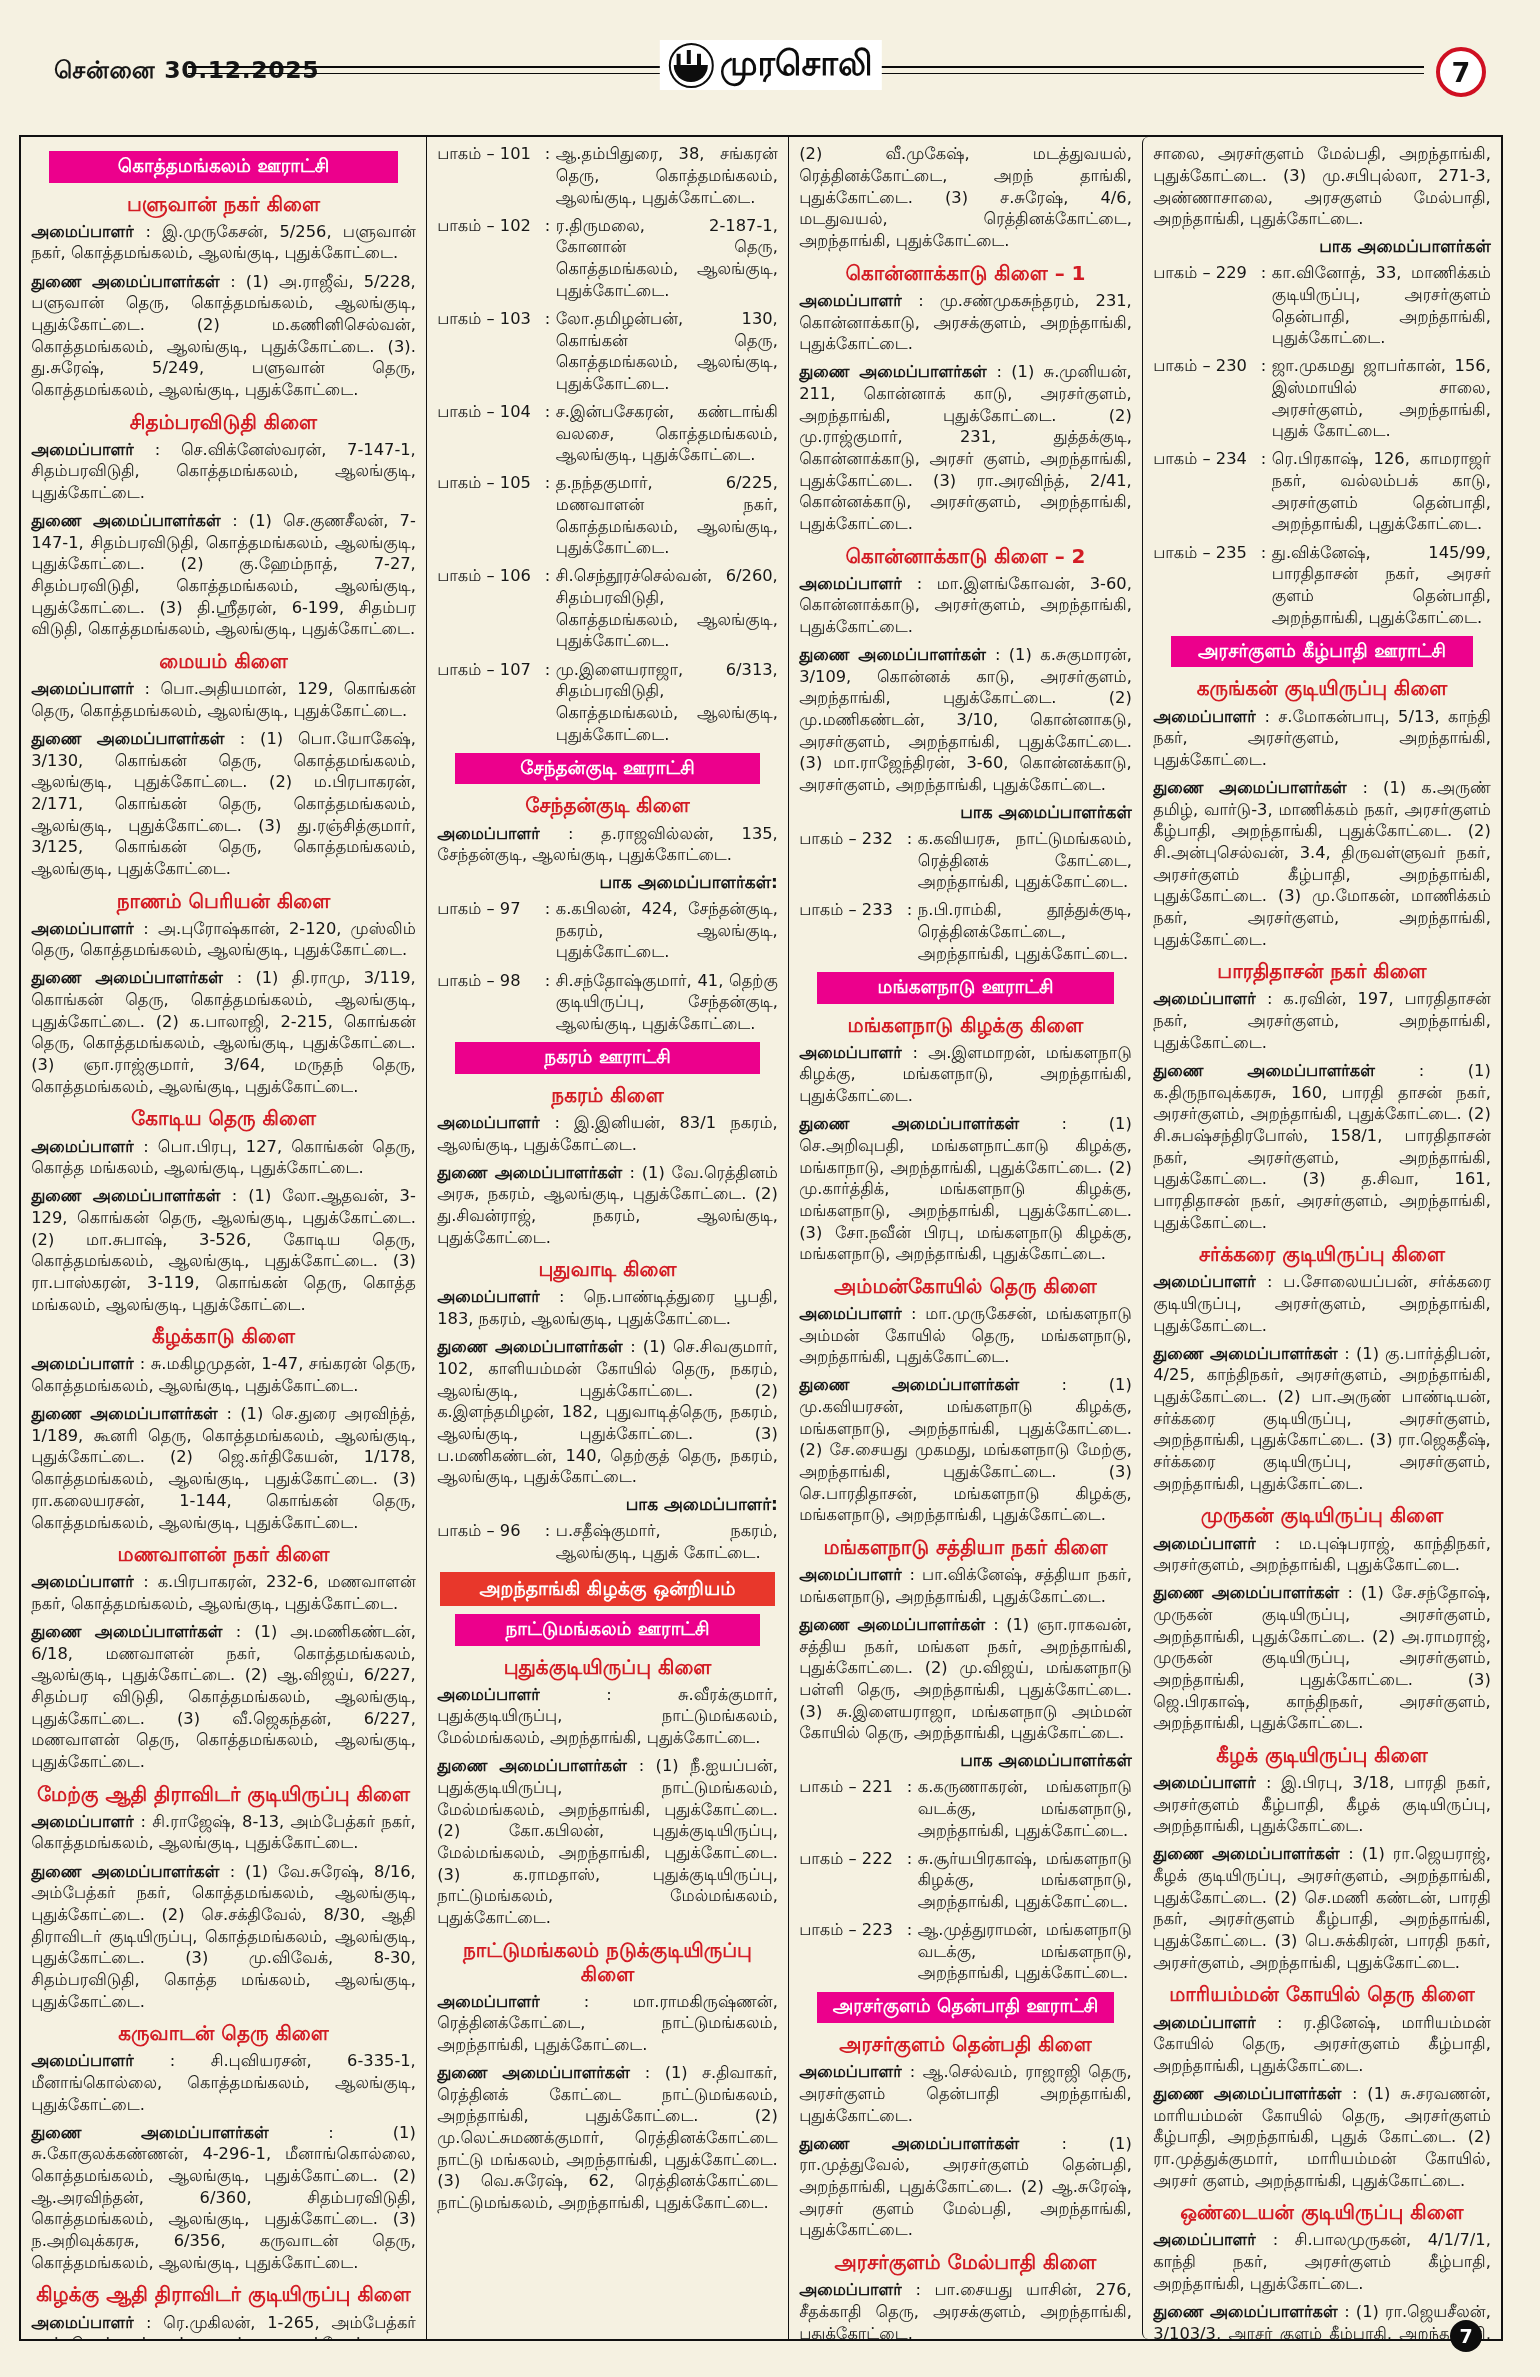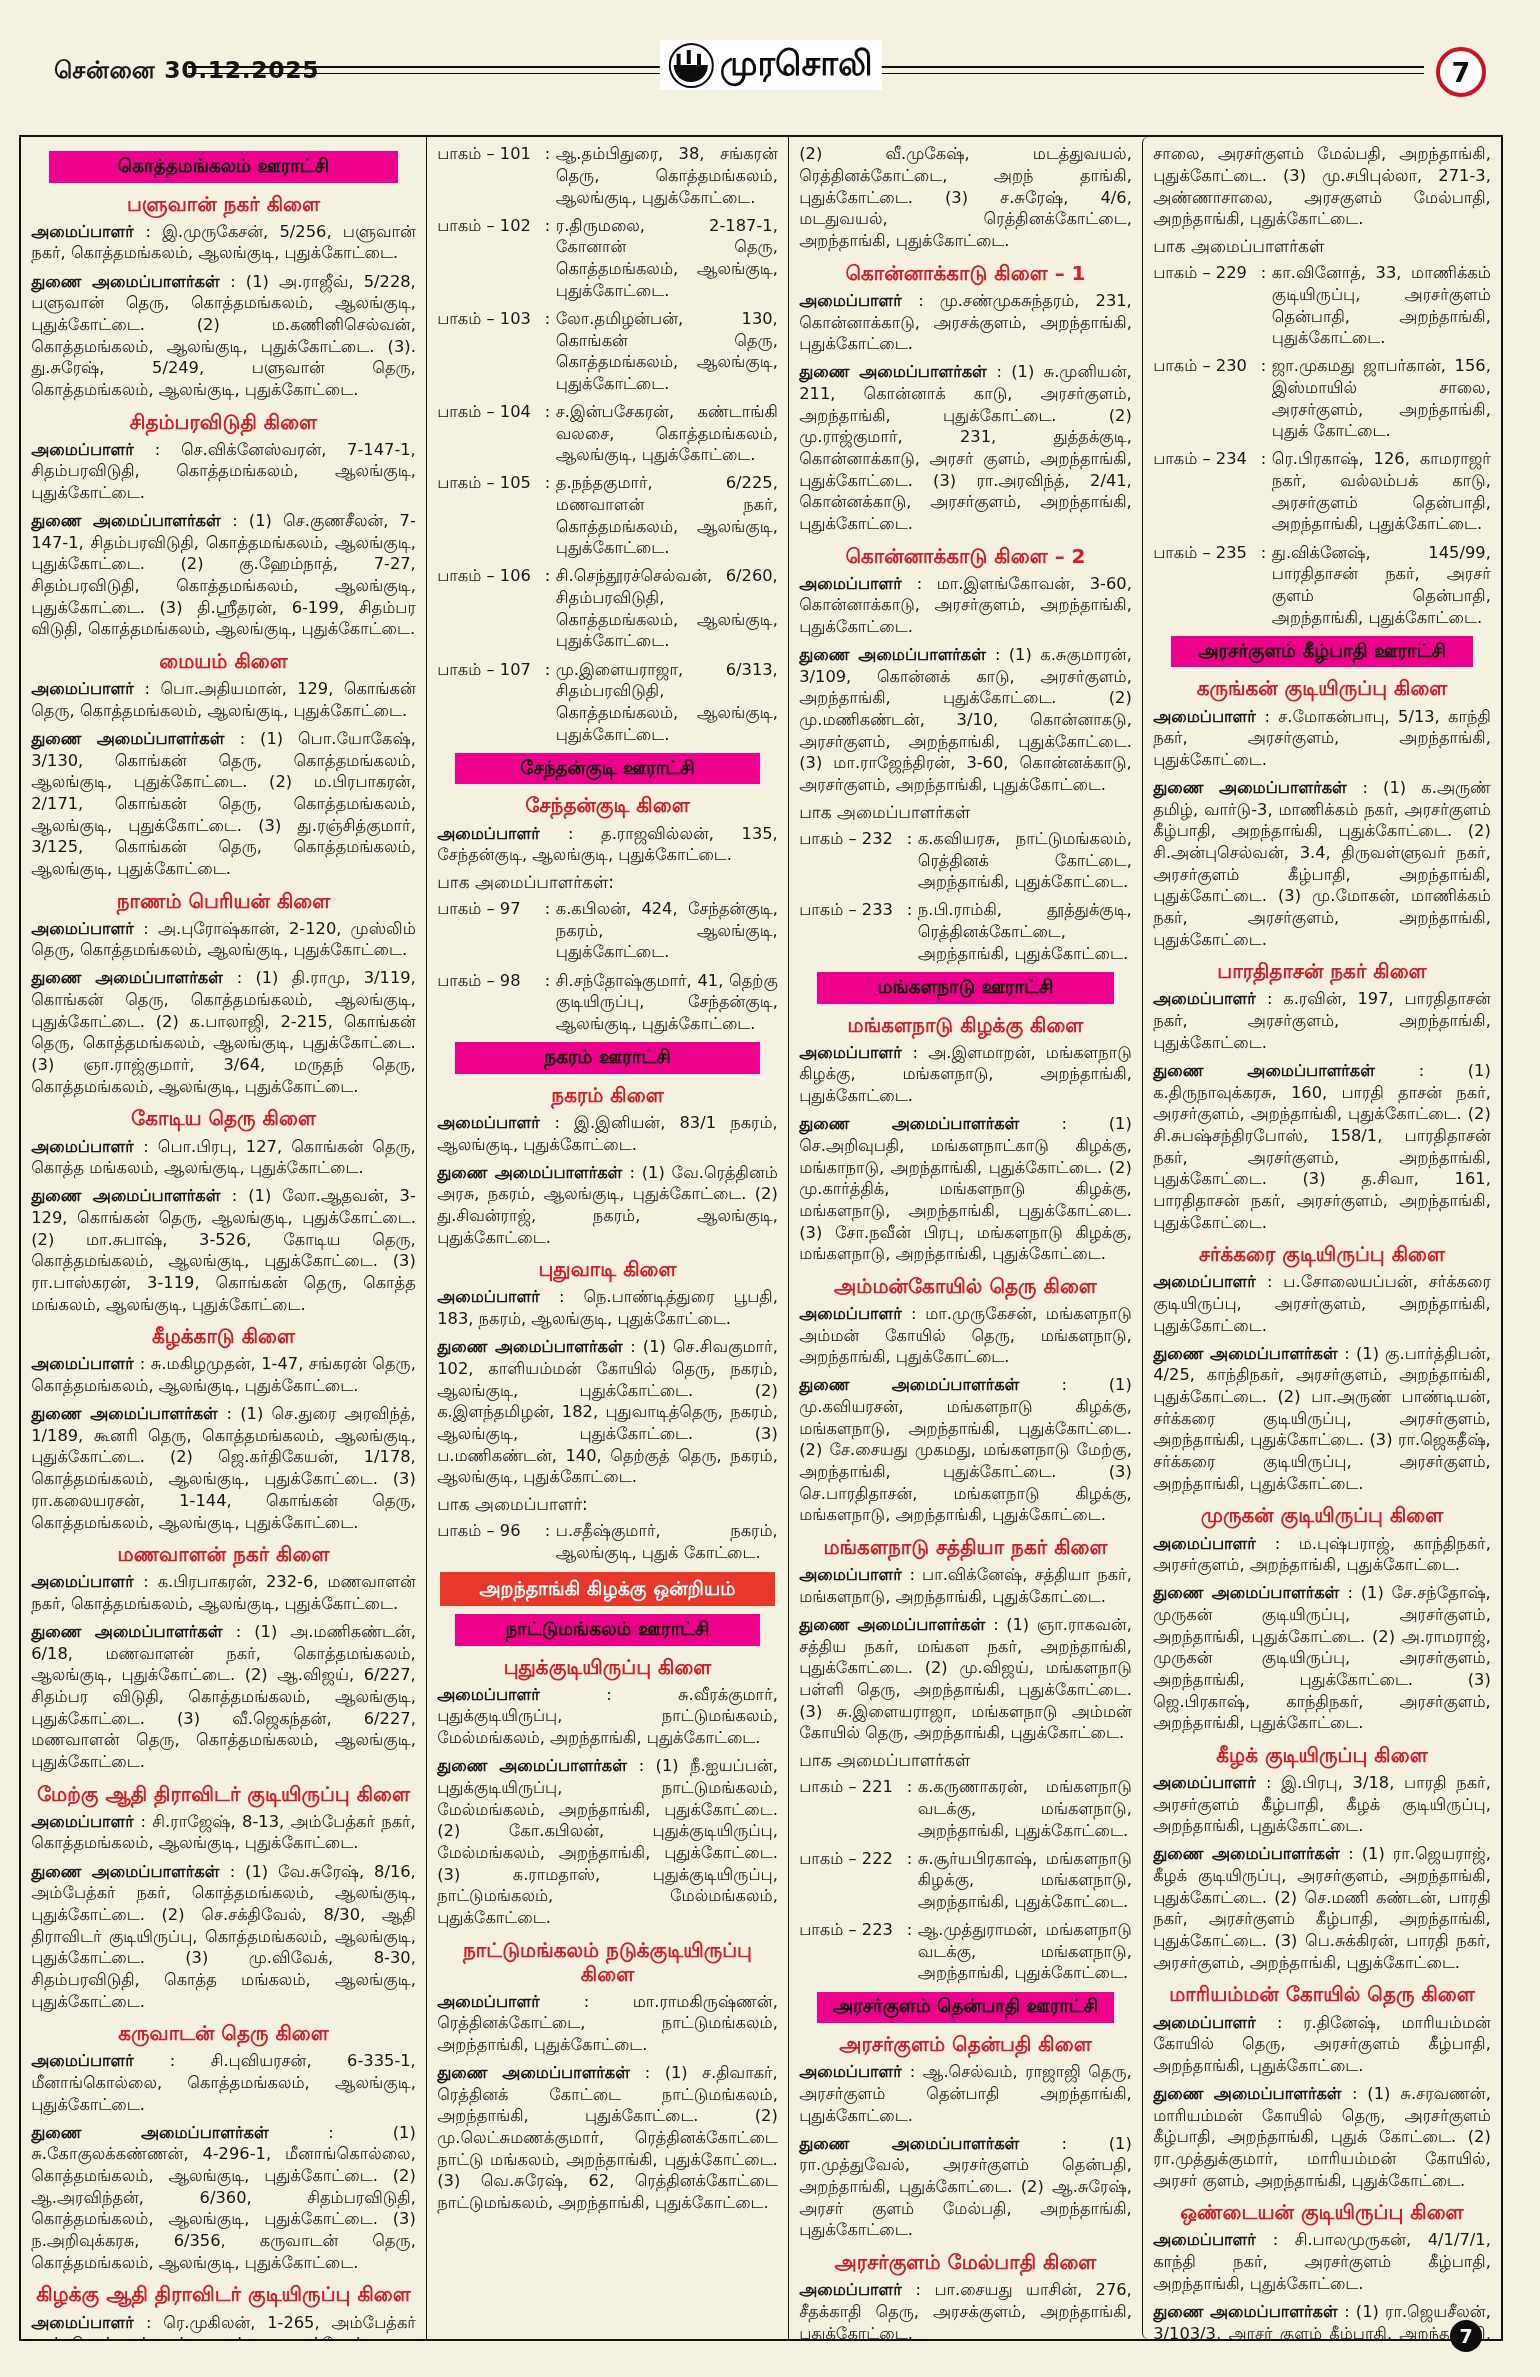--- a/index.html
+++ b/index.html
@@ -19,24 +19,24 @@
   .logo::before{content:"";position:absolute;left:16.6px;top:5.1px;width:3.8px;height:14px;background:#0d0d0d;box-shadow:-10.2px 3.8px 0 #0d0d0d,10.2px 3.8px 0 #0d0d0d;}
   .page-badge{position:absolute;right:55px;top:47px;width:42px;height:42px;border-radius:50%;background:#fff;border:4.5px solid #cf1022;display:flex;align-items:center;justify-content:center;font-size:27px;font-weight:bold;color:#111;}
   
   .sheet{position:absolute;left:19px;top:135px;width:1480px;height:2202px;border:2.6px solid #111;background:#f5f1e1;display:flex;overflow:hidden;}
   .col{padding:6.4px 10.2px 5.1px 10.2px;box-sizing:border-box;overflow:hidden;}
   .col1{width:405px;}
   .col2{width:362px;border-left:1.9px solid #111;}
   .col3{width:354px;border-left:1.9px solid #111;}
   .col4{flex:1;border-left:1.9px solid #111;border-radius:6px;}
   
-  .pban{background:#ec008c;color:#000000;font-weight:bold;font-size:18.5px;text-align:center;padding:3.8px 6.4px;margin:7.7px 18px 6.4px 18px;}
+  .pban{background:#ec008c;color:#ffffff;font-weight:bold;font-size:18.5px;text-align:center;padding:3.8px 6.4px;margin:7.7px 18px 6.4px 18px;}
   .uban{background:#e8372b;color:#fff;font-weight:bold;font-size:19px;text-align:center;padding:4.5px 5.1px;margin:9px 2.6px 6.4px 2.6px;}
   .bhead{color:#d31c24;font-weight:bold;font-size:20px;text-align:center;margin:9px 0 5.1px 0;line-height:1.2;}
-  .clabel{font-weight:normal;font-size:17px;text-align:left;margin:5.1px 0 3.8px 0;}
+  .clabel{font-weight:bold;font-size:17px;text-align:right;margin:5.1px 0 3.8px 0;}
   .para{font-size:16.3px;line-height:1.33;text-align:justify;margin:0 0 6.4px 0;}
   .para b{font-weight:bold;}
   .part{display:flex;font-size:16.3px;line-height:1.33;margin:0 0 6.4px 0;}
   .pnum{flex:0 0 102px;white-space:nowrap;}
   .pcolon{flex:0 0 16.6px;text-align:center;}
   .ptext{flex:1;text-align:justify;}
   
   .foot-badge{position:absolute;right:59px;bottom:25.5px;width:32px;height:32px;border-radius:50%;background:#0d0d0d;color:#fff;display:flex;align-items:center;justify-content:center;font-size:19px;font-weight:bold;}
 </style>
 </head>

